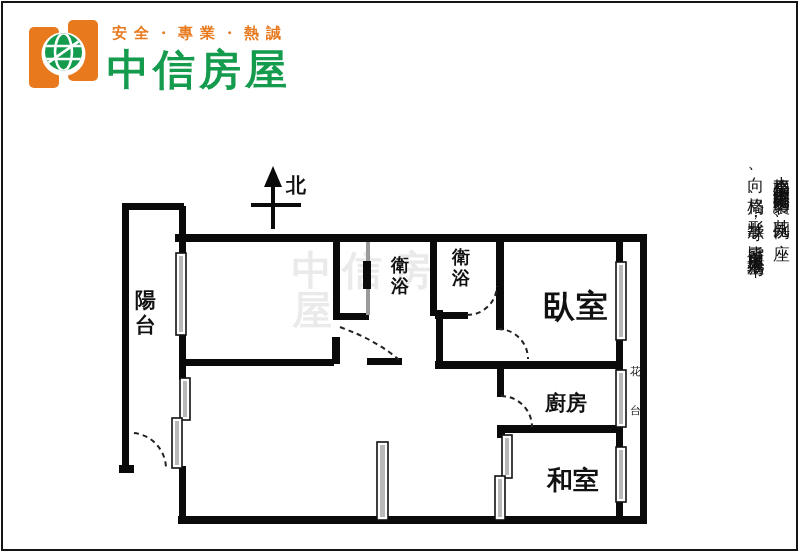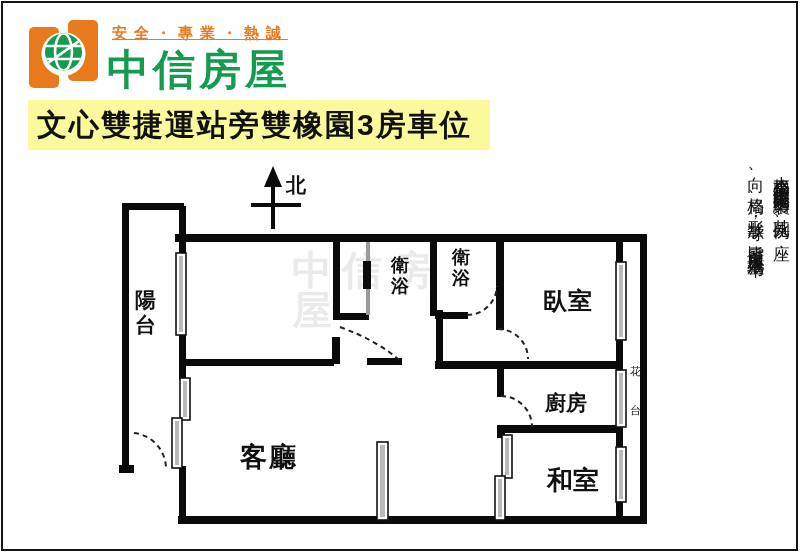--- a/index.html
+++ b/index.html
@@ -8,21 +8,21 @@
     font-family:"Liberation Sans","DejaVu Sans",sans-serif;
     overflow:hidden;
   }
   #page-border{
     position:absolute;left:1px;top:1px;width:793px;height:546px;
     border:2px solid #151515;pointer-events:none;
   }
   
   .brand-slogan{
     position:absolute;left:112px;top:24px;width:230px;
-    color:#e8791d;font-size:15px;font-weight:bold;letter-spacing:7px;white-space:nowrap;text-decoration:underline;
+    color:#e8791d;font-size:15px;font-weight:bold;letter-spacing:7px;white-space:nowrap;
   }
   .brand-name{
     position:absolute;left:107px;top:42px;
     color:#149b4d;font-size:42px;font-weight:bold;letter-spacing:4px;white-space:nowrap;
   }
   .title-bar{
     position:absolute;left:28px;top:100px;width:462px;height:50px;
     background:#fafa9c;display:flex;align-items:center;
   }
   .title-text{
@@ -75,23 +75,20 @@
         <line x1="14" y1="34" x2="57" y2="34"></line>
         <line x1="14" y1="47" x2="57" y2="47"></line>
         <line x1="35.5" y1="21" x2="35.5" y2="59" transform="rotate(55 35.5 40)"></line>
       </g>
     </g>
   </svg>
 
   <div class="brand-slogan">安全・專業・熱誠</div>
   <div class="brand-name">中信房屋</div>
 
-  <div class="title-bar">
-    <span class="title-text">文心雙捷運站旁雙橡園3房車位</span>
-  </div>
 
   <div class="disclaimer">
     <div class="col">本格局圖未依實際比例繪製，其比例、座</div>
     <div class="col">向、格局、形狀等，皆需以房屋現場為準</div>
   </div>
 
   <div class="watermark">中信房屋</div>
 
   <svg width="800" height="553" viewBox="0 0 800 553">
 
@@ -182,18 +179,17 @@
       <path d="M498,329 A30,30 0 0 1 528,359"></path>
       <path d="M501,396 A31,31 0 0 1 532,427"></path>
     </g>
   </svg>
 
   <div class="north-label">北</div>
 
   <div class="room-label v" style="left:135px;top:288px;font-size:21px;">陽台</div>
   <div class="room-label v" style="left:391px;top:255px;font-size:18px;">衛浴</div>
   <div class="room-label v" style="left:452px;top:247px;font-size:18px;">衛浴</div>
-  <div class="room-label" style="left:543px;top:285px;font-size:24px;letter-spacing:1px;">臥室</div>
+  <div class="room-label" style="left:543px;top:285px;font-size:32px;letter-spacing:1px;">臥室</div>
   <div class="room-label v" style="left:630px;top:352px;font-size:11px;font-weight:normal;line-height:3.5;">花台</div>
   <div class="room-label" style="left:545px;top:389px;font-size:21px;text-align:center;">廚房</div>
-  <div class="room-label" style="left:240px;top:439px;font-size:27px;letter-spacing:2px;">客廳</div>
   <div class="room-label" style="left:547px;top:463px;font-size:26px;">和室</div>
 </div>
 
 </body></html>

